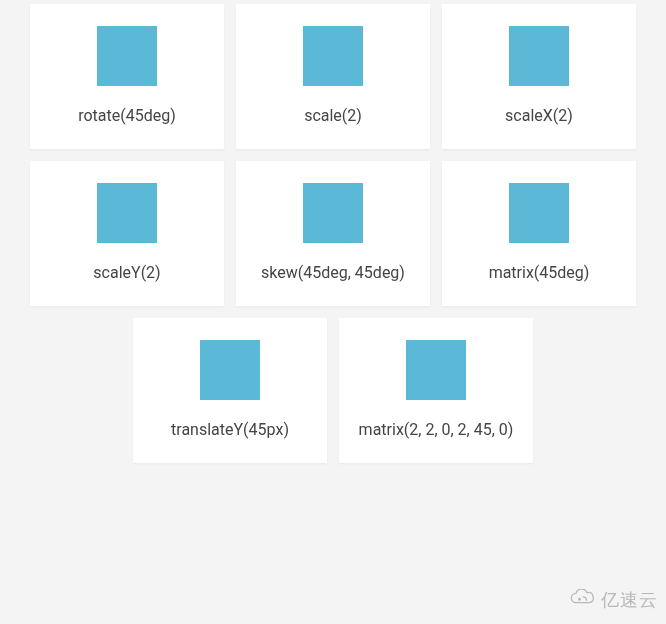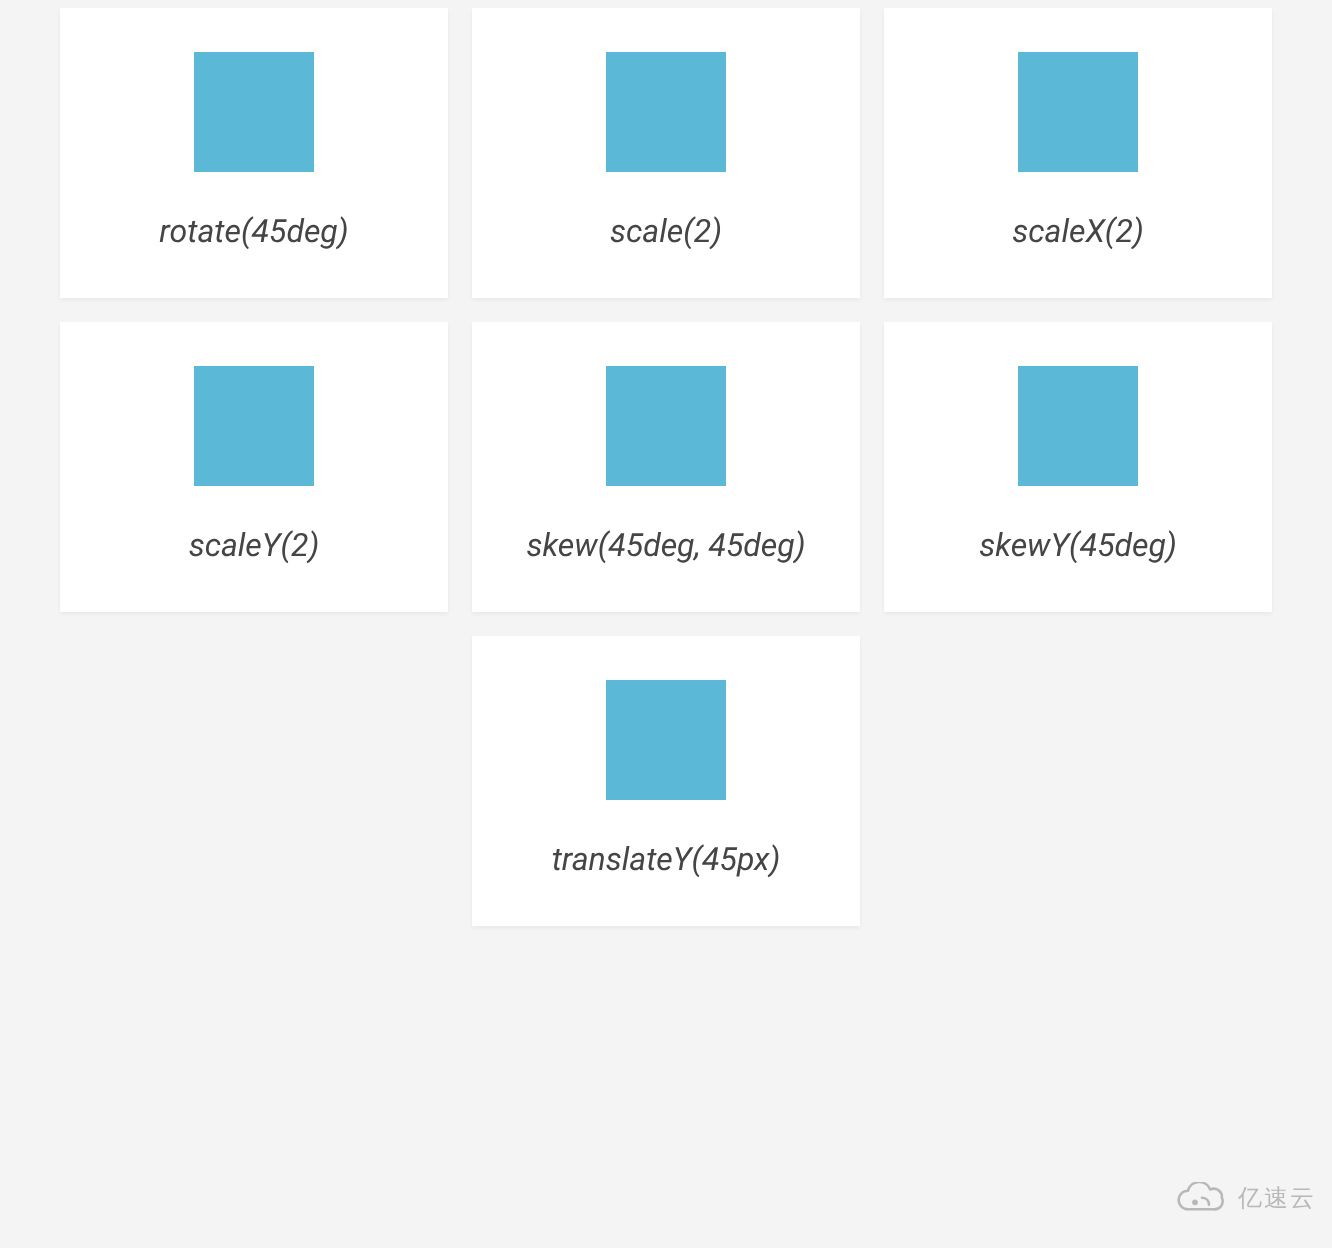--- a/index.html
+++ b/index.html
@@ -27,41 +27,40 @@
     .card {
       background: #ffffff;
       width: 194px;
       height: 145px;
       box-shadow: 0 1px 2px rgba(0,0,0,0.05);
       display: flex;
       flex-direction: column;
       align-items: center;
       justify-content: space-between;
       padding: 22px 10px;
-      font-style: italic;
     }
     .swatch {
       width: 60px;
       height: 60px;
       background: #5bb8d7;
     }
     .caption {
       font-size: 16px;
       color: #454545;
       text-align: center;
       line-height: 1.3;
     }
     .watermark {
       position: absolute;
       right: 8px;
       bottom: 12px;
       display: flex;
-      align-items: flex-start;
+      align-items: center;
       color: #b8b8b8;
-      font-size: 12px;
+      font-size: 18px;
       letter-spacing: 1px;
       font-weight: 500;
     }
     .watermark svg {
       width: 28px;
       height: 18px;
       margin-right: 4px;
     }
   </style>
 </head>
@@ -83,25 +82,29 @@
   <div class="card">
     <div class="swatch"></div>
     <div class="caption">scaleY(2)</div>
   </div>
   <div class="card">
     <div class="swatch"></div>
     <div class="caption">skew(45deg, 45deg)</div>
   </div>
   <div class="card">
     <div class="swatch"></div>
-    <div class="caption">skewY(45deg)</div>
+    <div class="caption">matrix(45deg)</div>
   </div>
   <div class="card">
     <div class="swatch"></div>
     <div class="caption">translateY(45px)</div>
+  </div>
+  <div class="card">
+    <div class="swatch"></div>
+    <div class="caption">matrix(2, 2, 0, 2, 45, 0)</div>
   </div>
 </div>
 
 <div class="watermark">
   <span>
     <svg viewBox="0 0 48 28" fill="none" stroke="#b8b8b8" stroke-width="2.2">
       <path d="M12 22a8 8 0 0 1 0-16 10 10 0 0 1 19-1 7 7 0 0 1 10 7 7 7 0 0 1-7 10H12z" stroke-linejoin="round"></path>
       <circle cx="18" cy="16" r="2.5" fill="#b8b8b8" stroke="none"></circle>
       <path d="M24 12c4 0 6 3 6 6" stroke-linecap="round"></path>
     </svg>

